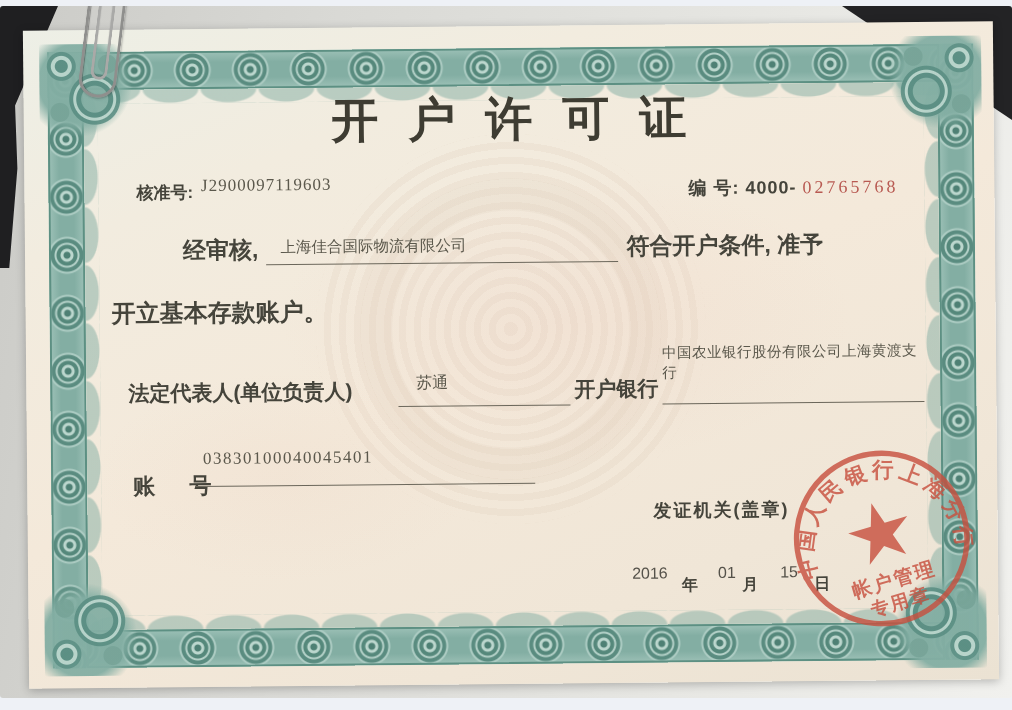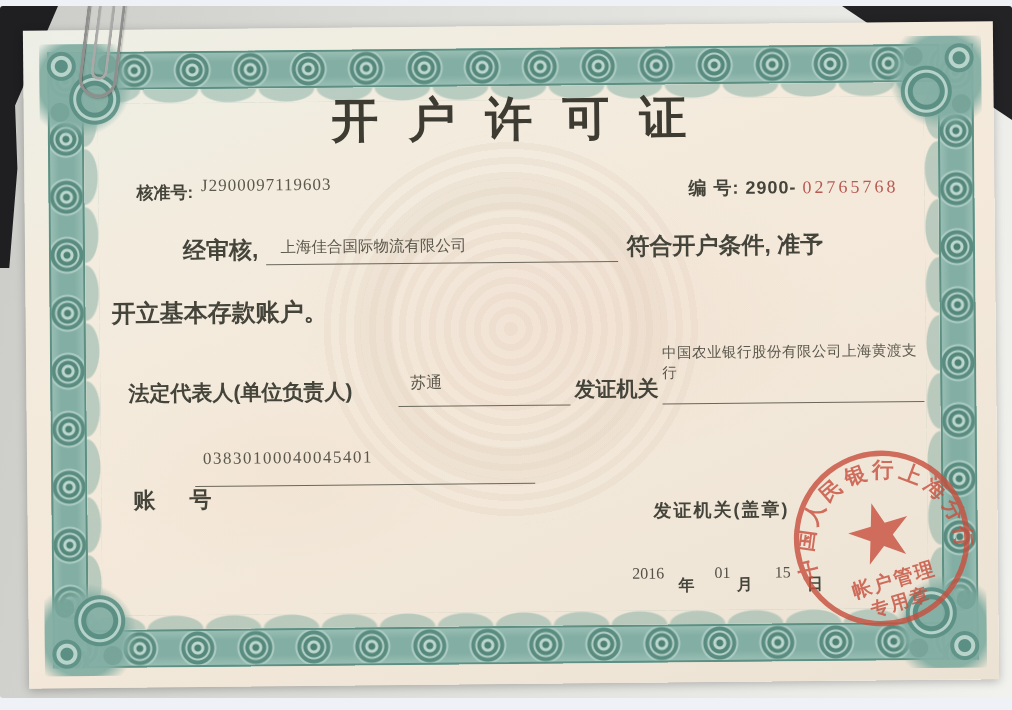--- a/index.html
+++ b/index.html
@@ -83,33 +83,33 @@
 
   .line1 { left:158px; top:206px; display:flex; align-items:flex-end; }
   .line1 .lbl { font-size:23px; }
   .company-field { width:352px; margin:0 8px; border-bottom:1.5px solid #6b675b;
       font-size:15.5px; padding:0 0 6px 14px; }
 
   .line2 { left:86px; top:268px; font-size:24px; }
 
   .rep-label  { left:102px; top:350px; font-size:21px; }
   .rep-field  { left:372px; top:332px; width:172px; height:48px; border-bottom:1.5px solid #6b675b; }
-  .rep-field .val { position:absolute; left:12px; top:14px; font-size:16px; }
+  .rep-field .val { position:absolute; left:18px; top:14px; font-size:16px; }
 
   .bank-label { left:548px; top:350px; font-size:21px; }
   .bank-field { left:636px; top:318px; width:262px; height:62px; border-bottom:1.5px solid #6b675b; }
   .bank-field .val { display:block; font-size:14.5px; line-height:20px; letter-spacing:.5px; }
 
-  .acct-label { left:106px; top:456px; font-size:22px; letter-spacing:14px; }
+  .acct-label { left:106px; top:442px; font-size:22px; letter-spacing:14px; }
   .acct-field { left:168px; top:414px; width:340px; height:44px; border-bottom:1.5px solid #6b675b; }
   .acct-field .val { position:absolute; left:8px; top:6px; font-size:17px; letter-spacing:1.5px; }
 
   .issuer-label { left:626px; top:474px; font-size:18px; letter-spacing:2px; }
   .date-row { left:604px; top:498px; width:260px; font-size:15px; color:#45443b; }
-  .date-row .num { font-family:Liberation Serif, serif; color:#55524a; font-size:16px; }
+  .date-row .num { font-family:Liberation Sans, sans-serif; color:#55524a; font-size:16px; }
   .date-row .unit { font-weight:700; position:relative; top:12px; font-size:16px; }
   .date-row span { display:inline-block; }
   .d-y  { margin-right:10px; }
   .d-yu { margin-right:16px; }
   .d-m  { margin-right:2px; }
   .d-mu { margin-right:18px; }
   .d-d  { margin-right:12px;margin-top:42px; }
 
   .seal { position:absolute; left:758px; top:420px; width:192px; height:192px;
           transform:rotate(-4deg); opacity:.92; }
@@ -148,38 +148,38 @@
     <div class="corner c-br"></div>
 
     <div class="abs title">开户许可证</div>
 
     <div class="abs approval">
       <span class="lbl">核准号:</span><span class="val">J2900097119603</span>
     </div>
 
     <div class="abs serial">
       <span class="lbl">编 号:</span>
-      <span class="lbl">2900-</span>
+      <span class="lbl">4000-</span>
       <span class="val red">02765768</span>
     </div>
 
     <div class="abs line1">
       <span class="lbl">经审核,</span>
       <span class="company-field val">上海佳合国际物流有限公司</span>
       <span class="lbl">符合开户条件, 准予</span>
     </div>
 
     <div class="abs line2 lbl">开立基本存款账户。</div>
 
     <div class="abs rep-label lbl">法定代表人(单位负责人)</div>
     <div class="abs rep-field">
       <span class="val">苏通</span>
     </div>
 
-    <div class="abs bank-label lbl">发证机关</div>
+    <div class="abs bank-label lbl">开户银行</div>
     <div class="abs bank-field">
       <span class="val">中国农业银行股份有限公司上海黄渡支行</span>
     </div>
 
     <div class="abs acct-label lbl">账 号</div>
     <div class="abs acct-field">
       <span class="val">03830100040045401</span>
     </div>
 
     <div class="abs issuer-label lbl">发证机关(盖章)</div>

